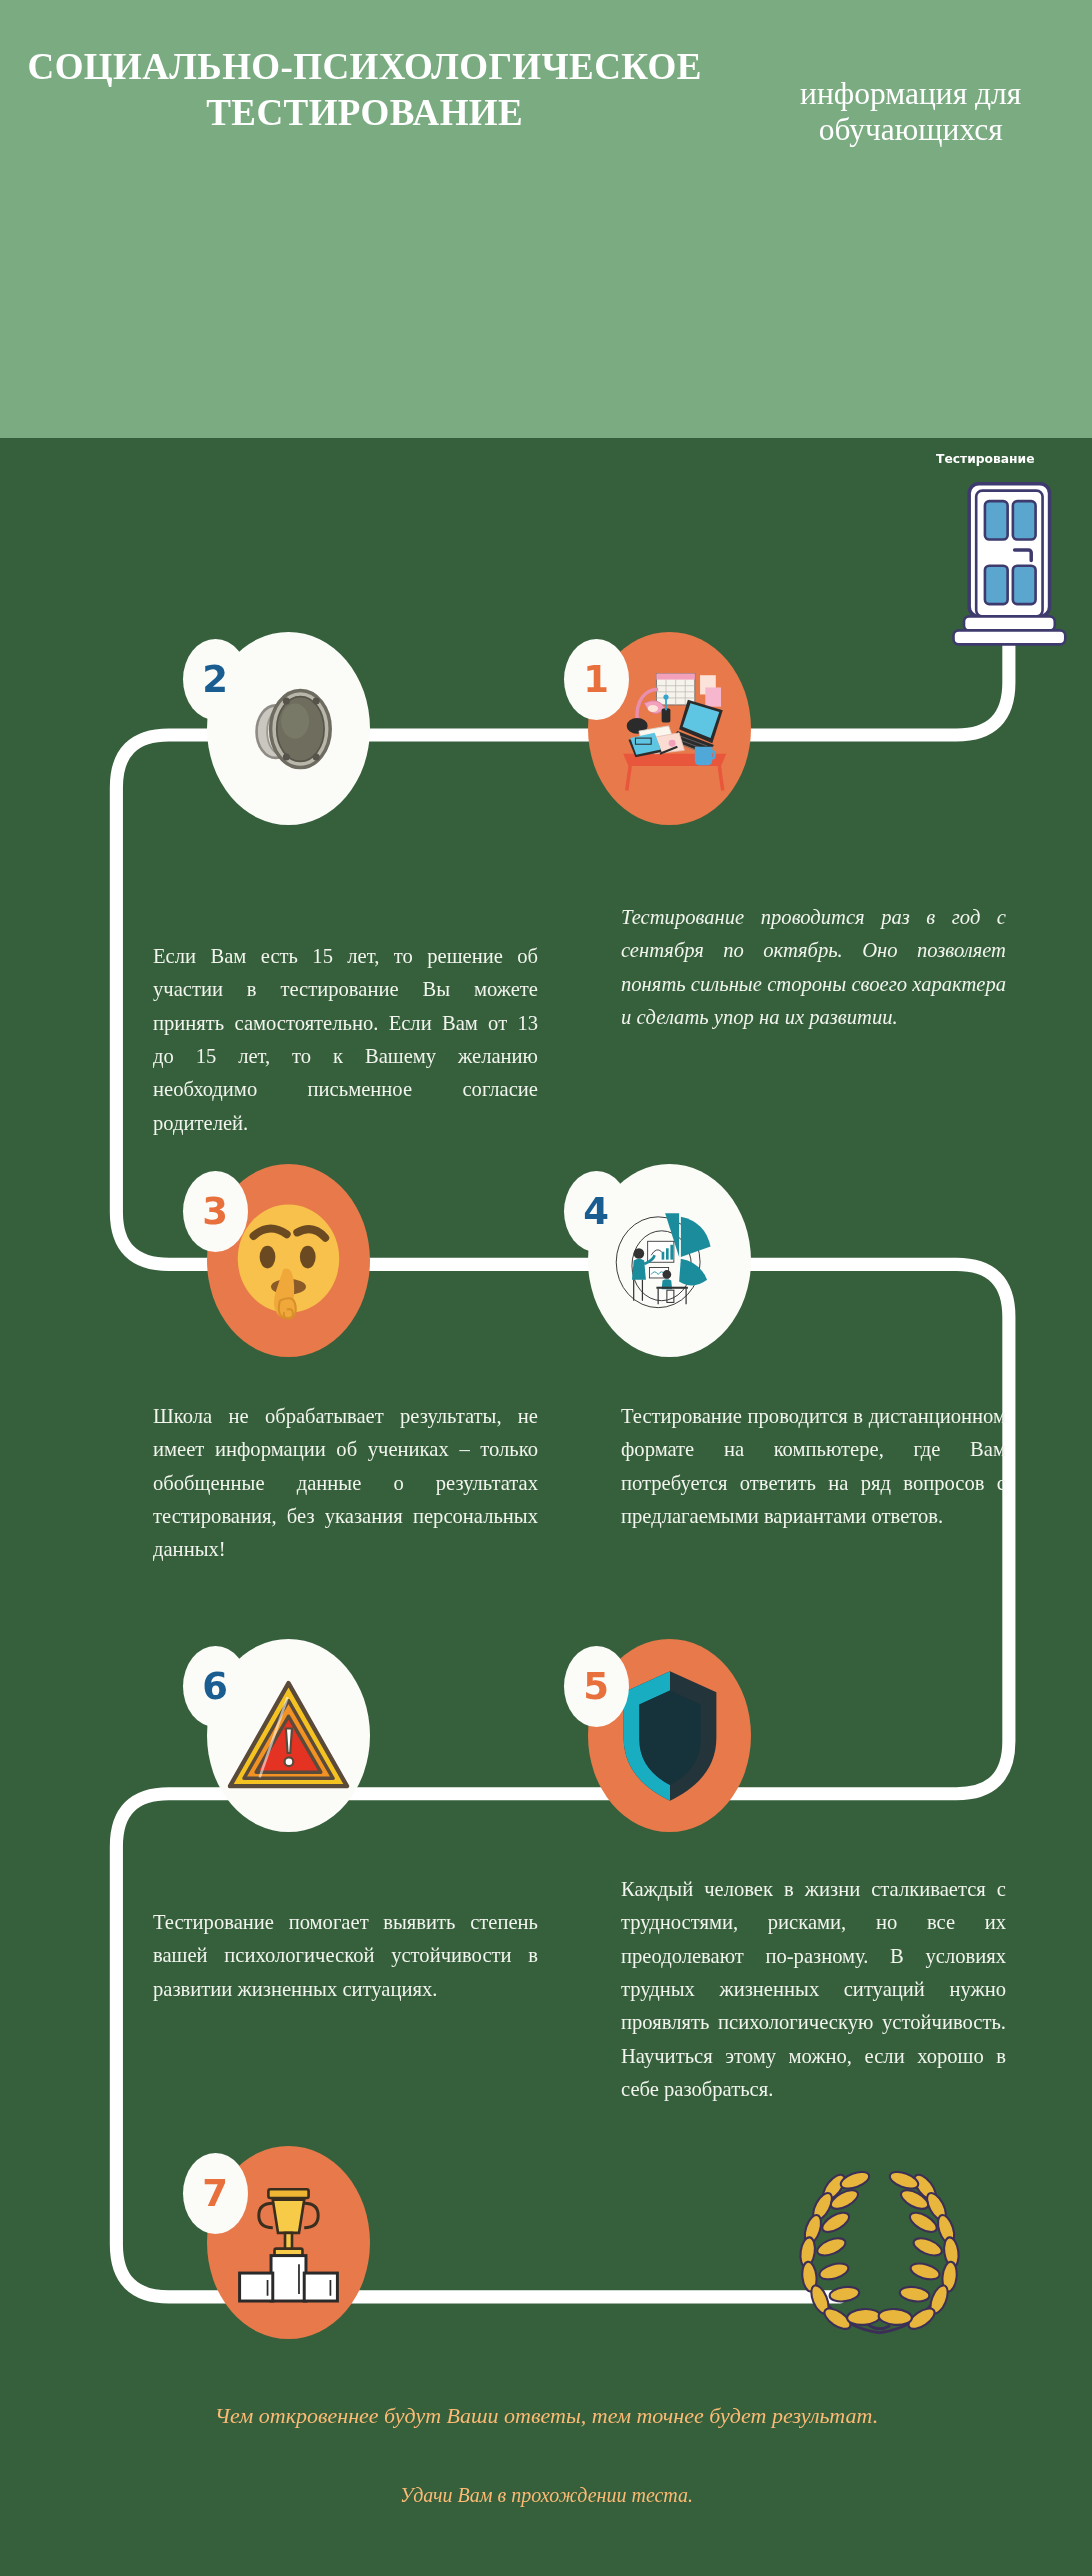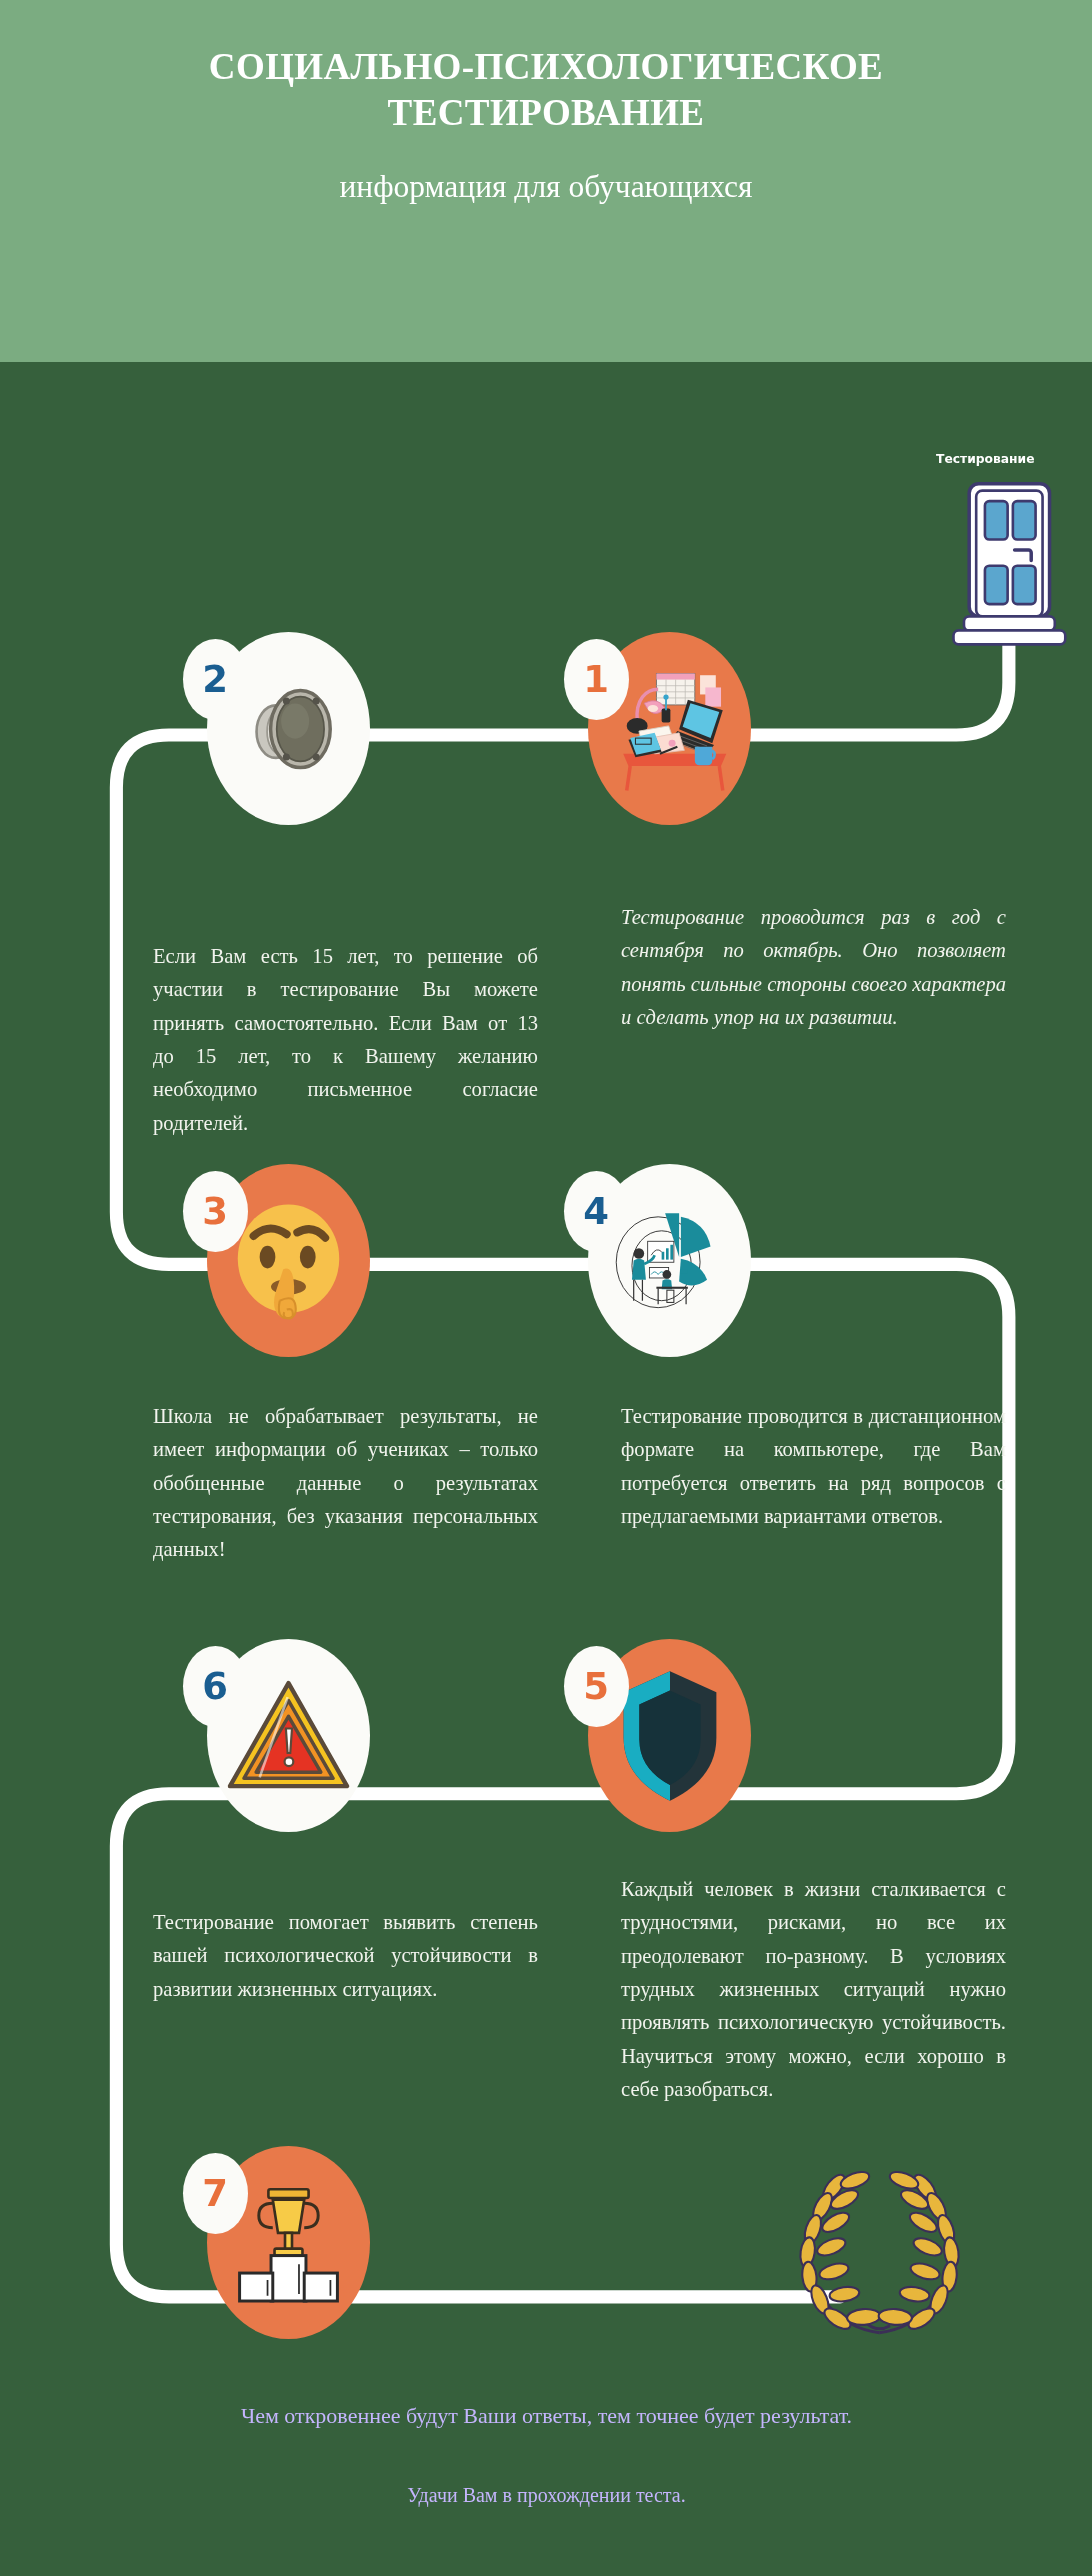--- a/index.html
+++ b/index.html
@@ -8,25 +8,25 @@
     font-family: "Liberation Serif", serif;
     background: #36603C;
     position: relative;
     overflow: hidden;
   }
 
   
   .header {
     position: absolute;
     left: 0; top: 0;
-    width: 1092px; height: 362px;
+    width: 1092px; height: 438px;
     background: #7BAC81;
     display: flex;
-    flex-direction: column;
-    align-items: center;
+    flex-direction: row;
+    align-items: flex-start;
     justify-content: flex-start;
     padding-top: 44px;
   }
   .header-title {
     font-family: "Liberation Serif", serif;
     font-weight: bold;
     font-size: 37px;
     line-height: 1.25;
     letter-spacing: 0.4px;
     color: #FFFFFF;
@@ -122,21 +122,22 @@
     width: 193px; height: 184px;
   }
 
   
   .footer {
     position: absolute;
     left: 109px; top: 2398px;
     width: 875px;
     text-align: center;
     font-family: "Liberation Serif", serif;
-    color: #c4b5fd;
+    color: #fdba74;
+    font-style: italic;
   }
   .footer-line { font-size: 22px; line-height: 1.6; }
   .footer-luck { margin-top: 51px; font-size: 20px; }
 </style>
 </head>
 <body>
 
 <div class="header">
   <div class="header-title">СОЦИАЛЬНО-ПСИХОЛОГИЧЕСКОЕ ТЕСТИРОВАНИЕ</div>
   <div class="header-subtitle">информация для обучающихся</div>

